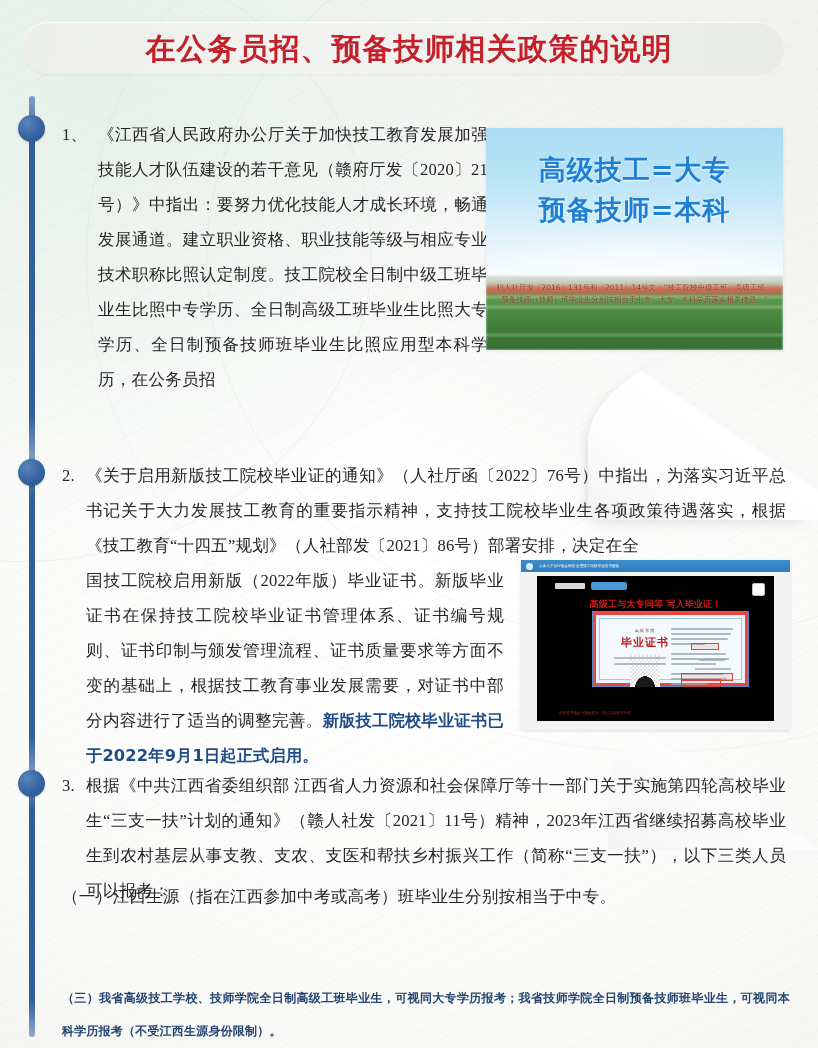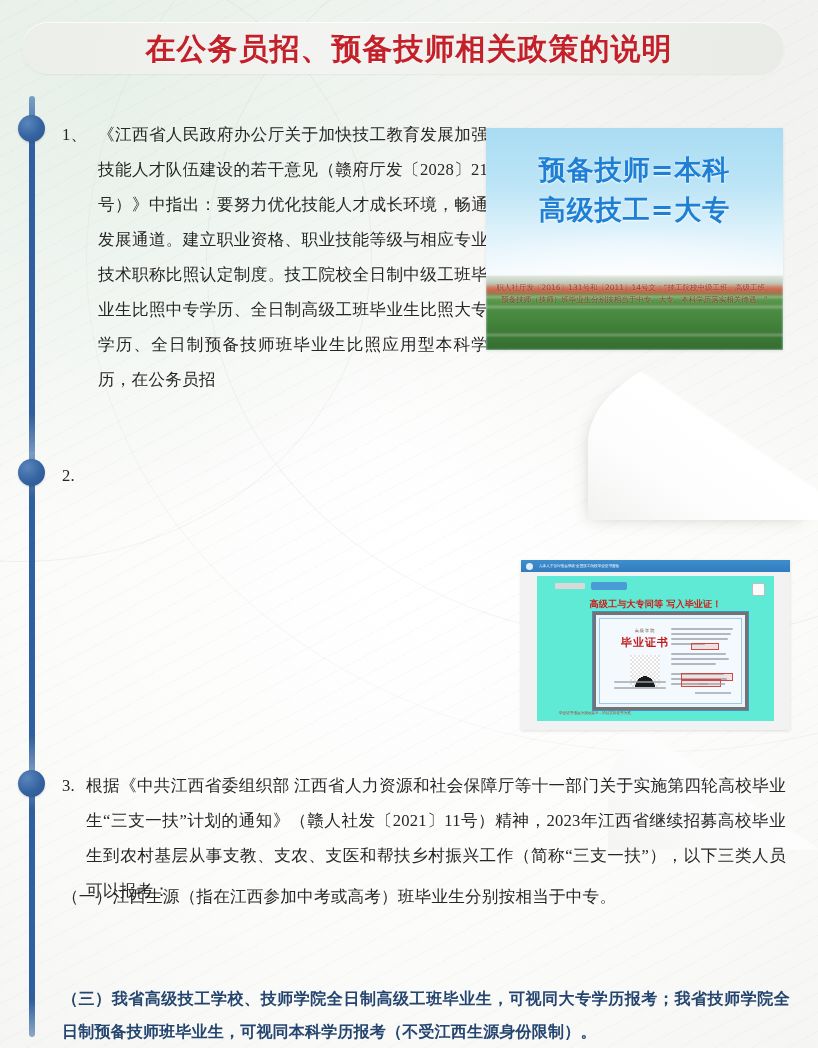--- a/index.html
+++ b/index.html
@@ -87,21 +87,21 @@
     font-size:16.6px;
     line-height:35px;
     text-align:justify;
     letter-spacing:.2px;
   }
   .bold-blue{ color:#1f4b86; font-weight:bold;
     font-family:"DejaVu Sans","Liberation Sans",sans-serif; font-size:16.2px;}
   .navy-bold{
     color:#24456f;font-weight:bold;
     font-family:"DejaVu Sans","Liberation Sans",sans-serif;
-    font-size:16px;line-height:33px;letter-spacing:.2px;
+    font-size:12px;line-height:33px;letter-spacing:.2px;
   }
 
   
   #img-banner{
     position:absolute;left:486px;top:128px;width:297px;height:222px;
     overflow:hidden;background:#bfe4f6;
     box-shadow:0 1px 3px rgba(0,0,0,.10);
   }
   #img-banner .sky{
     position:absolute;left:0;top:0;right:0;height:148px;
@@ -151,41 +151,41 @@
   }
   #img-cert .browser-bar .dot{
     position:absolute;left:5px;top:3px;width:7px;height:7px;border-radius:50%;
     background:rgba(255,255,255,.85);
   }
   #img-cert .page{
     position:absolute;left:0;top:12px;right:0;bottom:0;
     background:#f2f2f2;
   }
   #img-cert .sheet{
-    position:absolute;left:16px;top:4px;right:16px;bottom:9px;background:#5eead4;
+    position:absolute;left:16px;top:4px;right:16px;bottom:9px;background:#000000;
   }
   #img-cert .tabrow{position:absolute;left:18px;top:6px;display:flex;gap:6px;align-items:center;}
   #img-cert .tab-grey{width:30px;height:6px;background:#d9d9d9;border-radius:1px;}
   #img-cert .tab-blue{width:36px;height:8px;background:#4a9ad6;border-radius:2px;}
   #img-cert .sidebtn{
     position:absolute;right:8px;top:7px;width:16px;height:18px;text-align:center;
   }
   #img-cert .sidebtn .ic{
     width:11px;height:11px;margin:0 auto;border:1px solid #bdbdbd;border-radius:2px;background:#fafafa;
   }
   #img-cert .sidebtn .lb{font-size:3px;color:#9a9a9a;font-family:"DejaVu Sans",sans-serif;margin-top:1px;}
   #img-cert .headline{
     position:absolute;left:0;right:0;top:22px;text-align:center;
     font-family:"DejaVu Sans","Liberation Sans",sans-serif;
     font-weight:bold;font-size:9.2px;color:#cf1a1a;white-space:nowrap;
   }
   #img-cert .cert{
-    position:absolute;left:56px;top:36px;width:155px;height:98px;
+    position:absolute;left:56px;top:36px;width:155px;height:74px;
     background:#eaf4fb;
-    border:3px solid #737373;
+    border:3px solid #ef4444;
     outline:1px solid #4b8cc2;
     box-sizing:border-box;
   }
   #img-cert .cert .inner{
     position:absolute;inset:3px;border:1px solid #9ec9e6;background:#f3f9fd;
   }
   #img-cert .cert .title-sm{
     position:absolute;left:14px;top:9px;width:62px;text-align:center;
     font-size:4.2px;color:#6b4a3a;font-family:"DejaVu Sans",sans-serif;letter-spacing:1px;
   }
@@ -236,40 +236,44 @@
   <div id="title-text">在公务员招、预备技师相关政策的说明</div>
 
   <div class="tl-line" style="top:96px;height:370px;"></div>
   <div class="tl-dot" style="top:115px;"></div>
   <div class="tl-line" style="top:452px;height:330px;"></div>
   <div class="tl-dot" style="top:459px;"></div>
   <div class="tl-line" style="top:772px;height:265px;"></div>
   <div class="tl-dot" style="top:770px;"></div>
 
   <div class="para" style="left:62px;top:117px;width:40px;line-height:35px;">1、</div>
-  <div class="para" style="left:98px;top:117px;width:390px;">《江西省人民政府办公厅关于加快技工教育发展加强技能人才队伍建设的若干意见（赣府厅发〔2028〕21号）》中指出：要努力优化技能人才成长环境，畅通发展通道。建立职业资格、职业技能等级与相应专业技术职称比照认定制度。技工院校全日制中级工班毕业生比照中专学历、全日制高级工班毕业生比照大专学历、全日制预备技师班毕业生比照应用型本科学历，在公务员招</div>
+  <div class="para" style="left:98px;top:117px;width:390px;">《江西省人民政府办公厅关于加快技工教育发展加强技能人才队伍建设的若干意见（赣府厅发〔2020〕21号）》中指出：要努力优化技能人才成长环境，畅通发展通道。建立职业资格、职业技能等级与相应专业技术职称比照认定制度。技工院校全日制中级工班毕业生比照中专学历、全日制高级工班毕业生比照大专学历、全日制预备技师班毕业生比照应用型本科学历，在公务员招</div>
 
   <div class="para" style="left:62px;top:458px;width:26px;line-height:35px;">2.</div>
+  <div class="para" style="left:86px;top:458px;width:700px;">《关于启用新版技工院校毕业证的通知》（人社厅函〔2022〕76号）中指出，为落实习近平总书记关于大力发展技工教育的重要指示精神，支持技工院校毕业生各项政策待遇落实，根据《技工教育“十四五”规划》（人社部发〔2021〕86号）部署安排，决定在全</div>
+  <div class="para" style="left:86px;top:563px;width:418px;">
+    <span>国技工院校启用新版（2022年版）毕业证书。新版毕业证书在保持技工院校毕业证书管理体系、证书编号规则、证书印制与颁发管理流程、证书质量要求等方面不变的基础上，根据技工教育事业发展需要，对证书中部分内容进行了适当的调整完善。</span><span class="bold-blue">新版技工院校毕业证书已于2022年9月1日起正式启用。</span>
+  </div>
 
   <div class="para" style="left:62px;top:768px;width:26px;line-height:35px;">3.</div>
   <div class="para" style="left:86px;top:768px;width:700px;">根据《中共江西省委组织部 江西省人力资源和社会保障厅等十一部门关于实施第四轮高校毕业生“三支一扶”计划的通知》（赣人社发〔2021〕11号）精神，2023年江西省继续招募高校毕业生到农村基层从事支教、支农、支医和帮扶乡村振兴工作（简称“三支一扶”），以下三类人员可以报考：</div>
 
   <div class="para" style="left:62px;top:881px;width:724px;line-height:32px;">（一）江西生源（指在江西参加中考或高考）班毕业生分别按相当于中专。</div>
   <div class="navy-bold" style="position:absolute;left:62px;top:982px;width:728px;text-align:justify;">（三）我省高级技工学校、技师学院全日制高级工班毕业生，可视同大专学历报考；我省技师学院全日制预备技师班毕业生，可视同本科学历报考（不受江西生源身份限制）。</div>
 
   <div id="img-banner">
     <div class="sky"></div>
     <div class="photo">
       <div class="lane" style="top:20px;"></div>
       <div class="lane" style="top:30px;"></div>
       <div class="lane" style="top:58px;"></div>
     </div>
     <div class="bigtext">
+      <div>高级技工=大专</div>
       <div>预备技师=本科</div>
-      <div>高级技工=大专</div>
     </div>
     <div class="smalltext">职人社厅发〔2016〕131号和〔2011〕14号文：“技工院校中级工班、高级工班、预备技师（技师）班毕业生分别按相当于中专、大专、本科学历落实相关待遇。”</div>
   </div>
 
   <div id="img-cert">
     <div class="browser-bar">
       <span class="dot"></span>
       <span>人事人才管理信息系统·全国技工院校毕业证书查验</span>
     </div>
     <div class="page">

